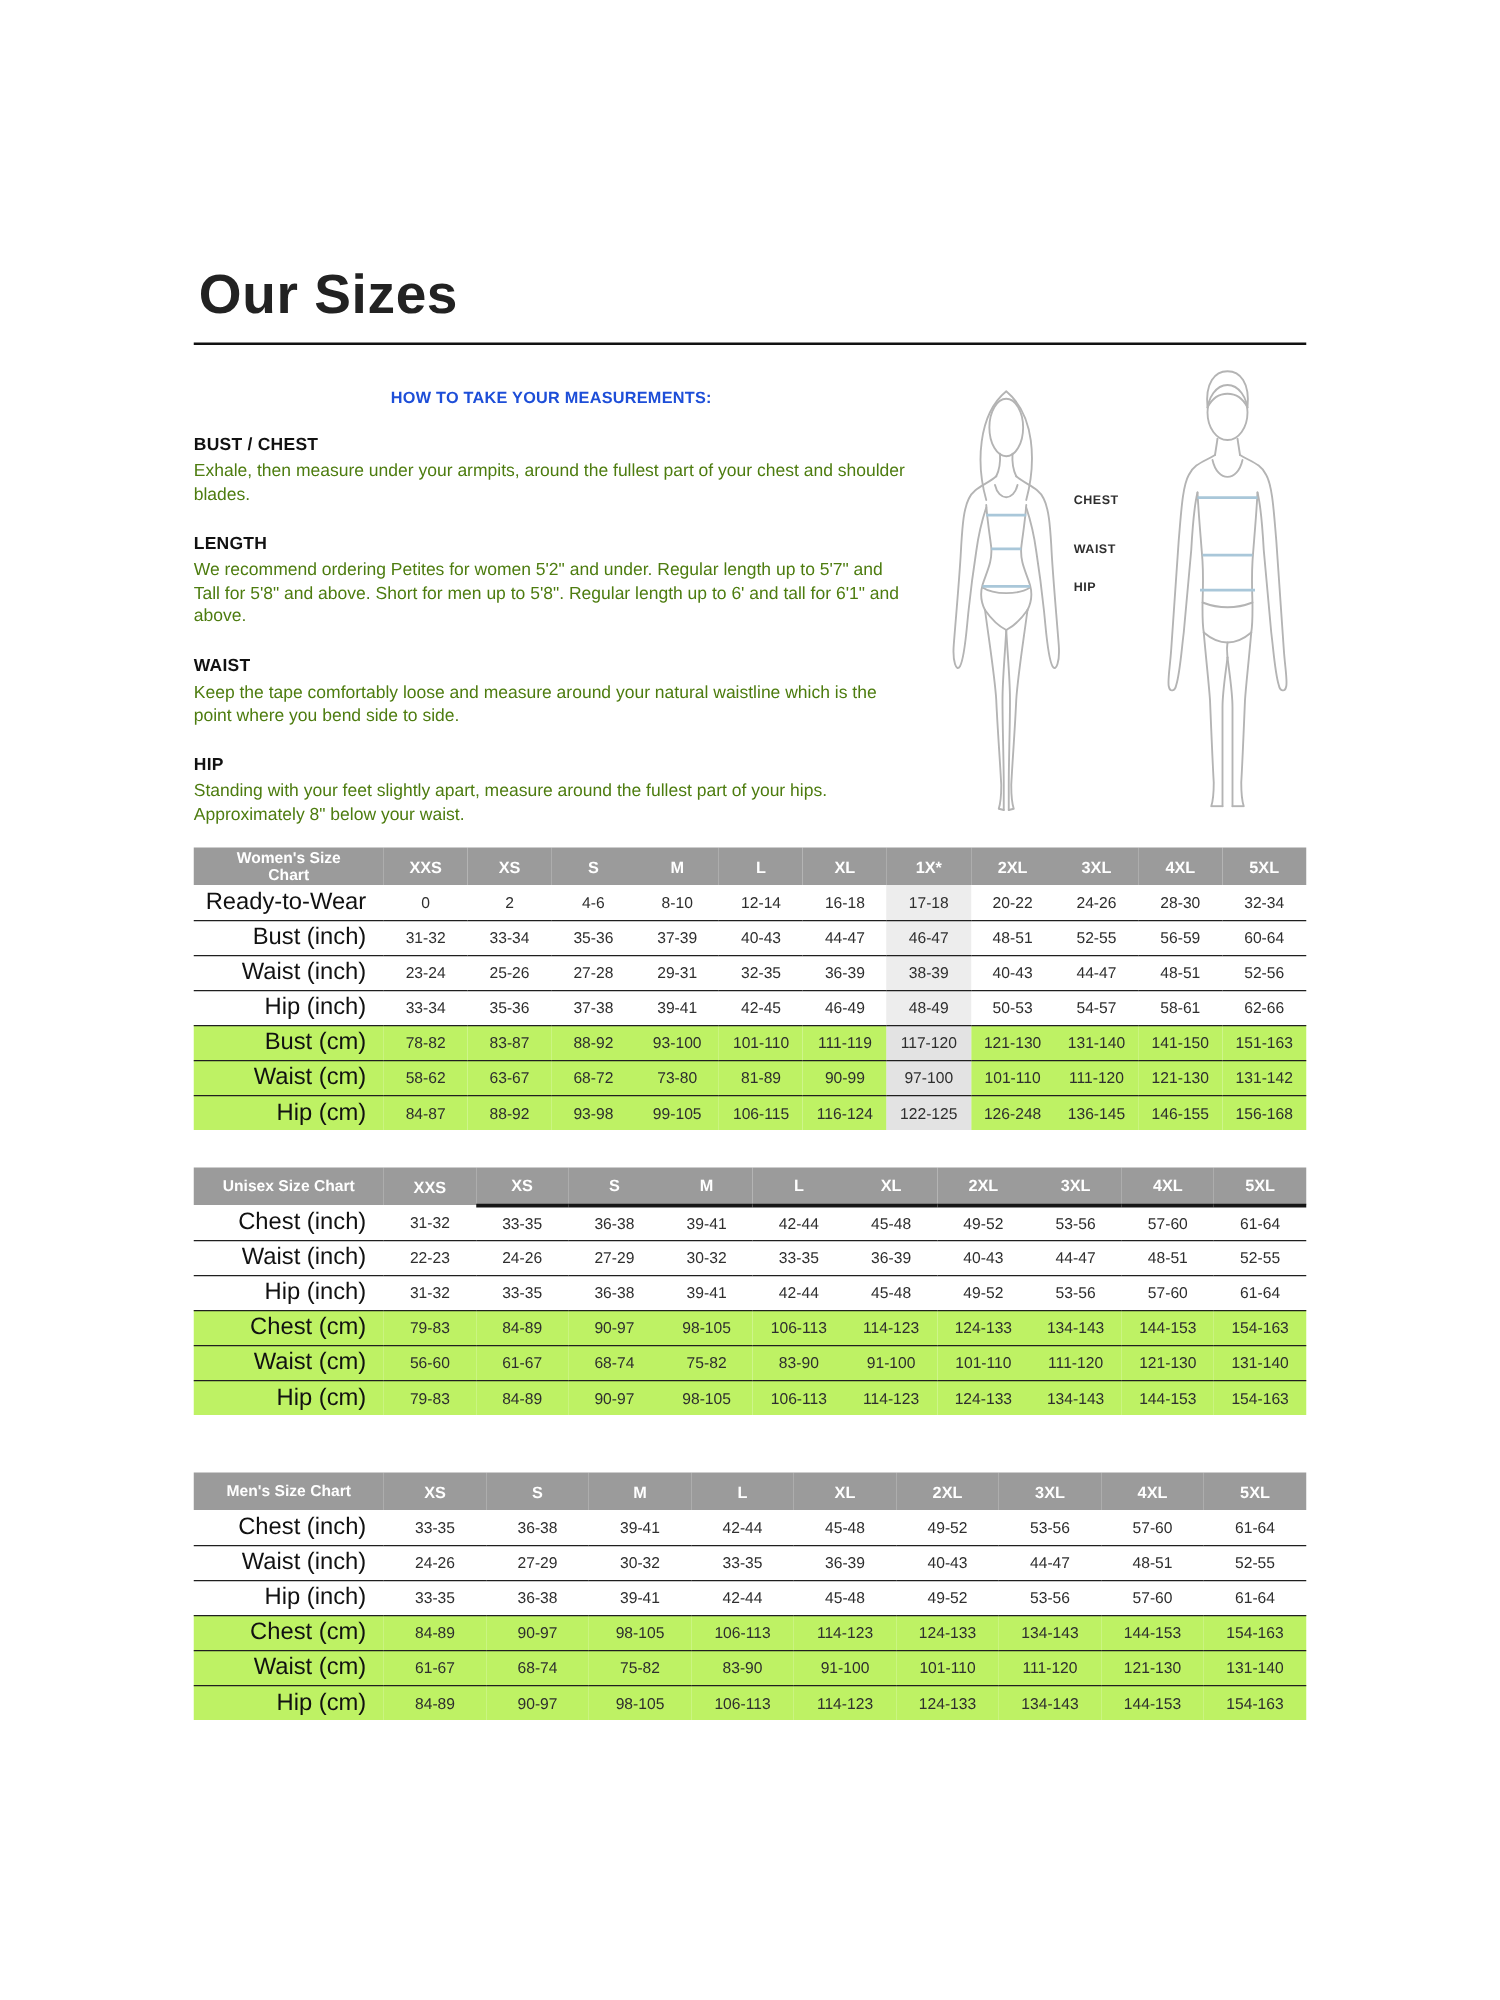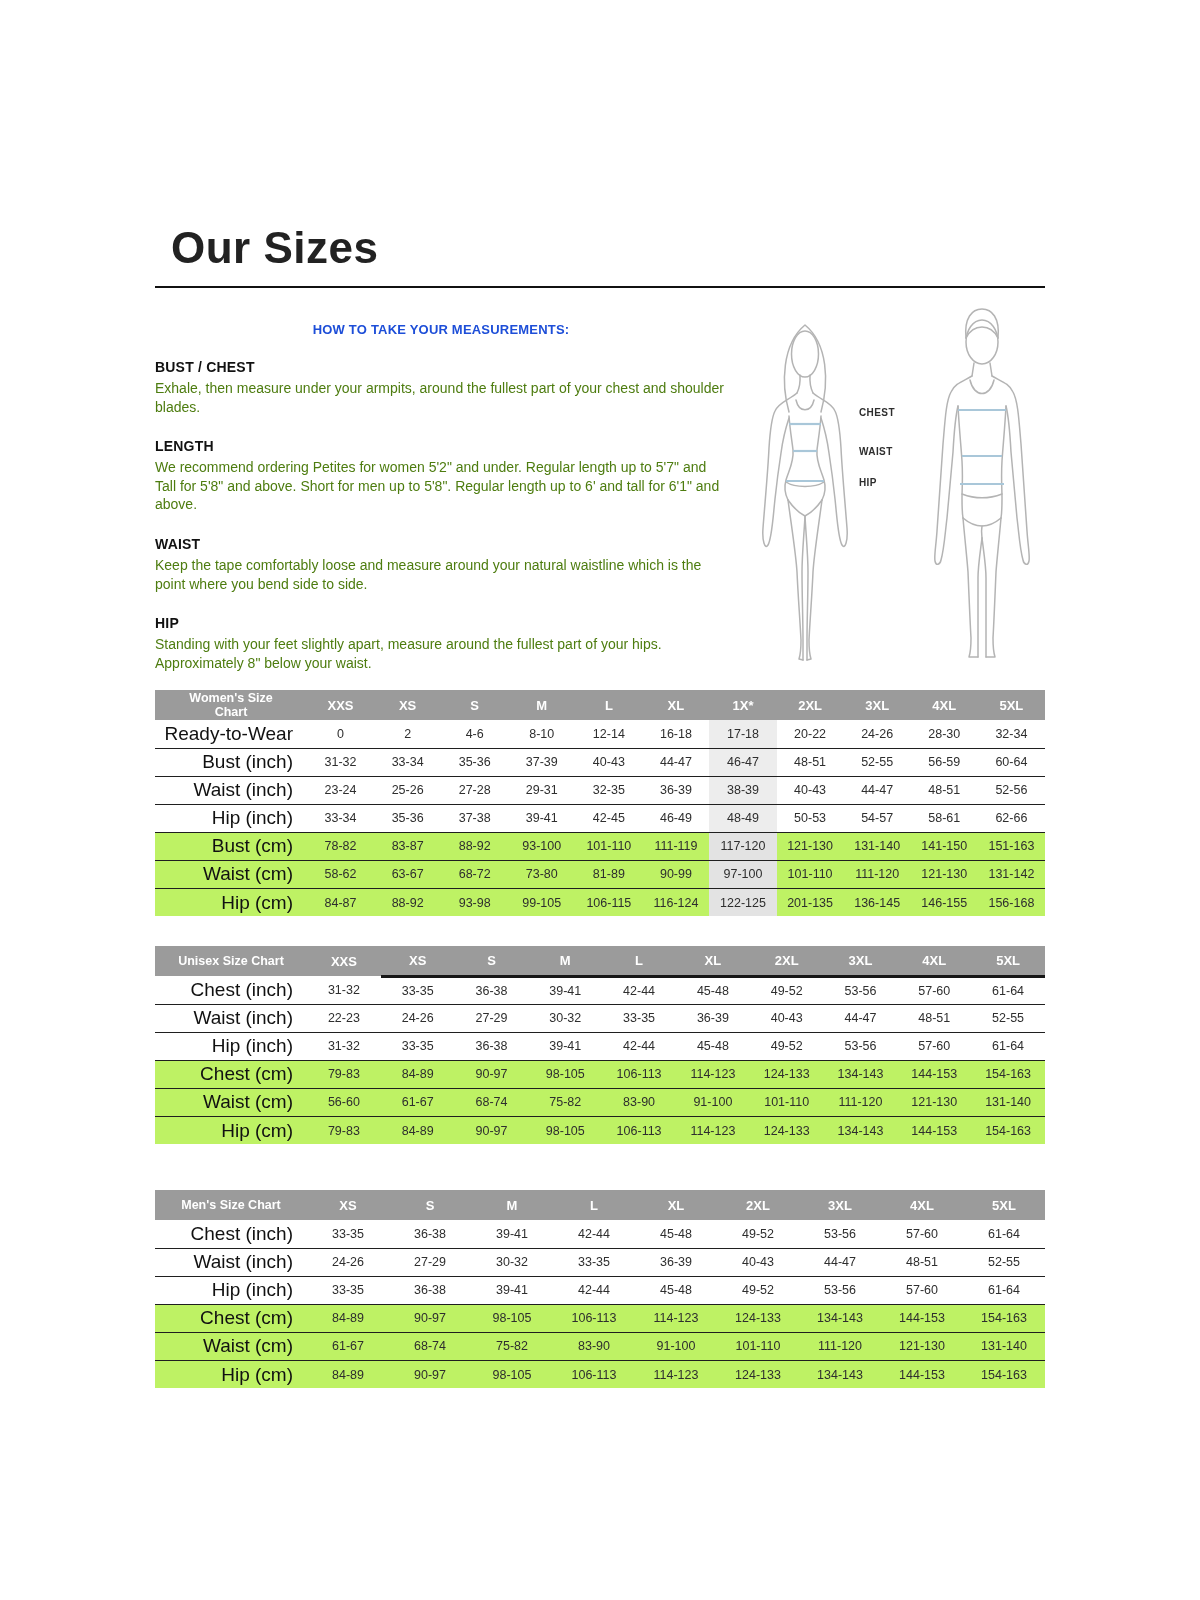--- a/index.html
+++ b/index.html
@@ -1,21 +1,21 @@
 <!DOCTYPE html>
 <html><head>
 <meta charset="utf-8">
 <style>
   * { box-sizing: border-box; }
   html,body { margin:0; padding:0; background:#ffffff; }
   body { font-family:"Liberation Sans", sans-serif; }
   .page { position:relative; width:1200px; height:1600px; background:#fff; overflow:hidden; }
   .content { padding:210px 155px 0 155px; }
 
-  h1.title { margin:16px; font-size:44px; line-height:1.0; font-weight:800; color:#222; letter-spacing:0.5px; }
+  h1.title { margin:4px; font-size:44px; line-height:1.0; font-weight:800; color:#222; letter-spacing:0.5px; }
   .title-rule { border:none; border-top:2px solid #111; margin:16px 0 0 0; }
 
   .intro { display:flex; margin-top:34px; }
   .instructions { flex:0 0 572px; }
   .instructions h2 { font-size:13px; font-weight:bold; color:#1d4ed8; margin:0; letter-spacing:0.2px;text-align:center; }
   .measure-section { margin-top:22px; }
   .measure-section h3 { font-size:14px; font-weight:bold; color:#111; margin:0 0 4px 0; letter-spacing:0.2px; }
   .measure-section p { font-size:14px; line-height:1.33; color:#4d7c0f; margin:0; }
 
   .figures { position:relative; flex:1; height:354px; margin-top:-16px; margin-left:14px; }
@@ -236,21 +236,21 @@
             </tr>
             <tr class="shaded">
               <th class="rowlabel">Hip (cm)</th>
               <td>84-87</td>
               <td>88-92</td>
               <td>93-98</td>
               <td>99-105</td>
               <td>106-115</td>
               <td>116-124</td>
               <td class="hl">122-125</td>
-              <td>201-135</td>
+              <td>126-248</td>
               <td>136-145</td>
               <td>146-155</td>
               <td>156-168</td>
             </tr>
           </tbody>
         </table>
     </div>
 
     <div class="table-block">
       <table class="size-table">

